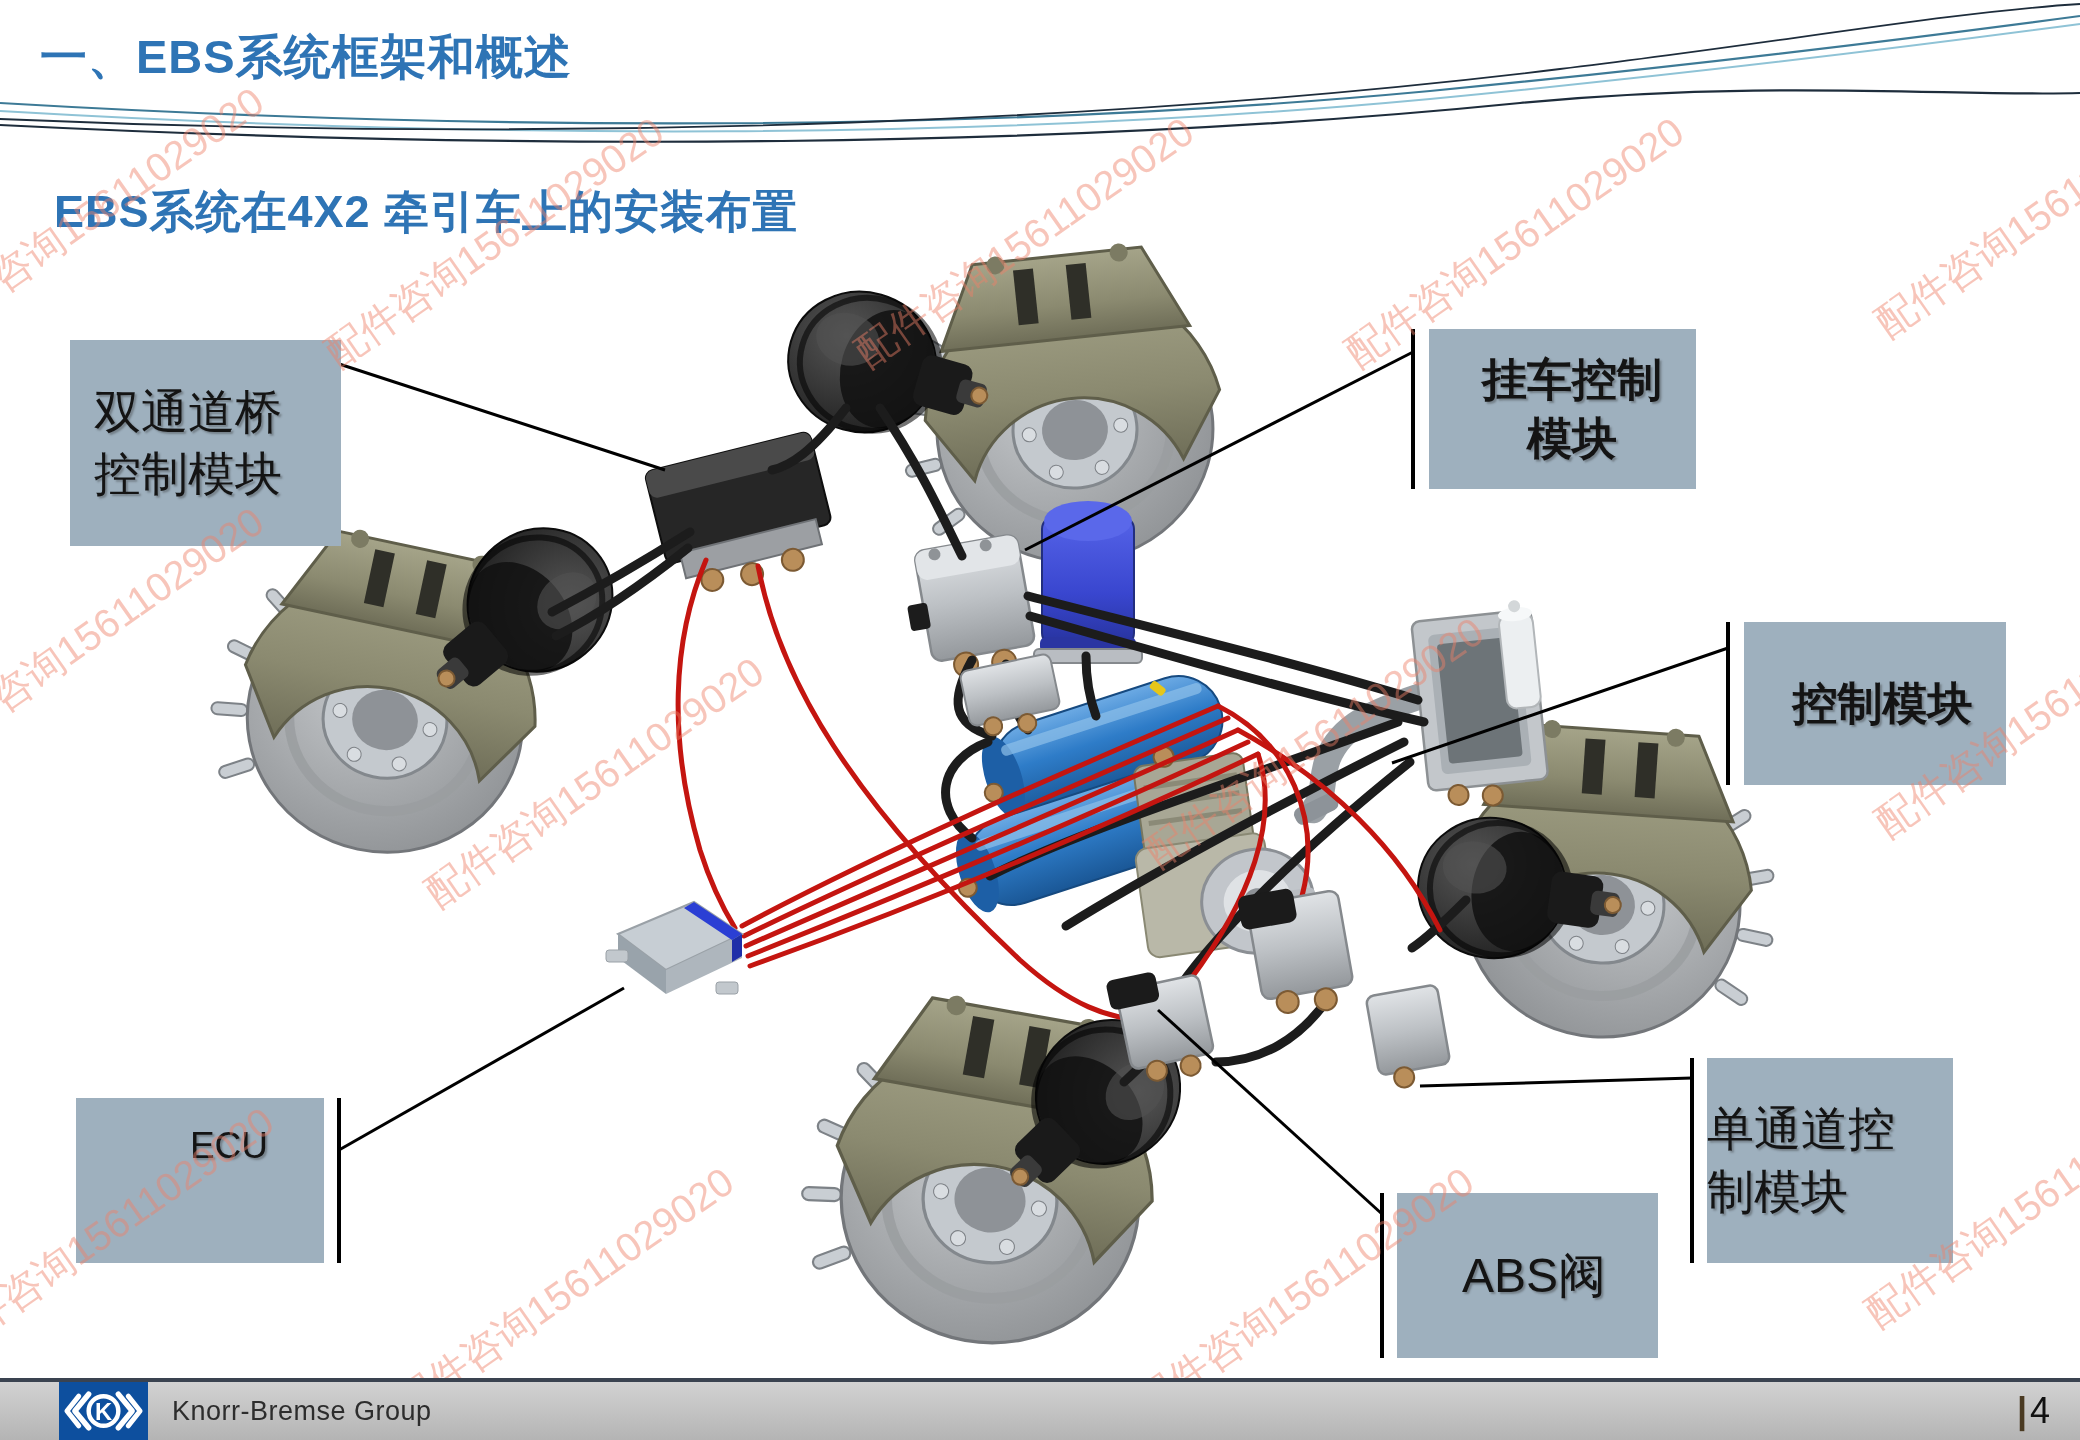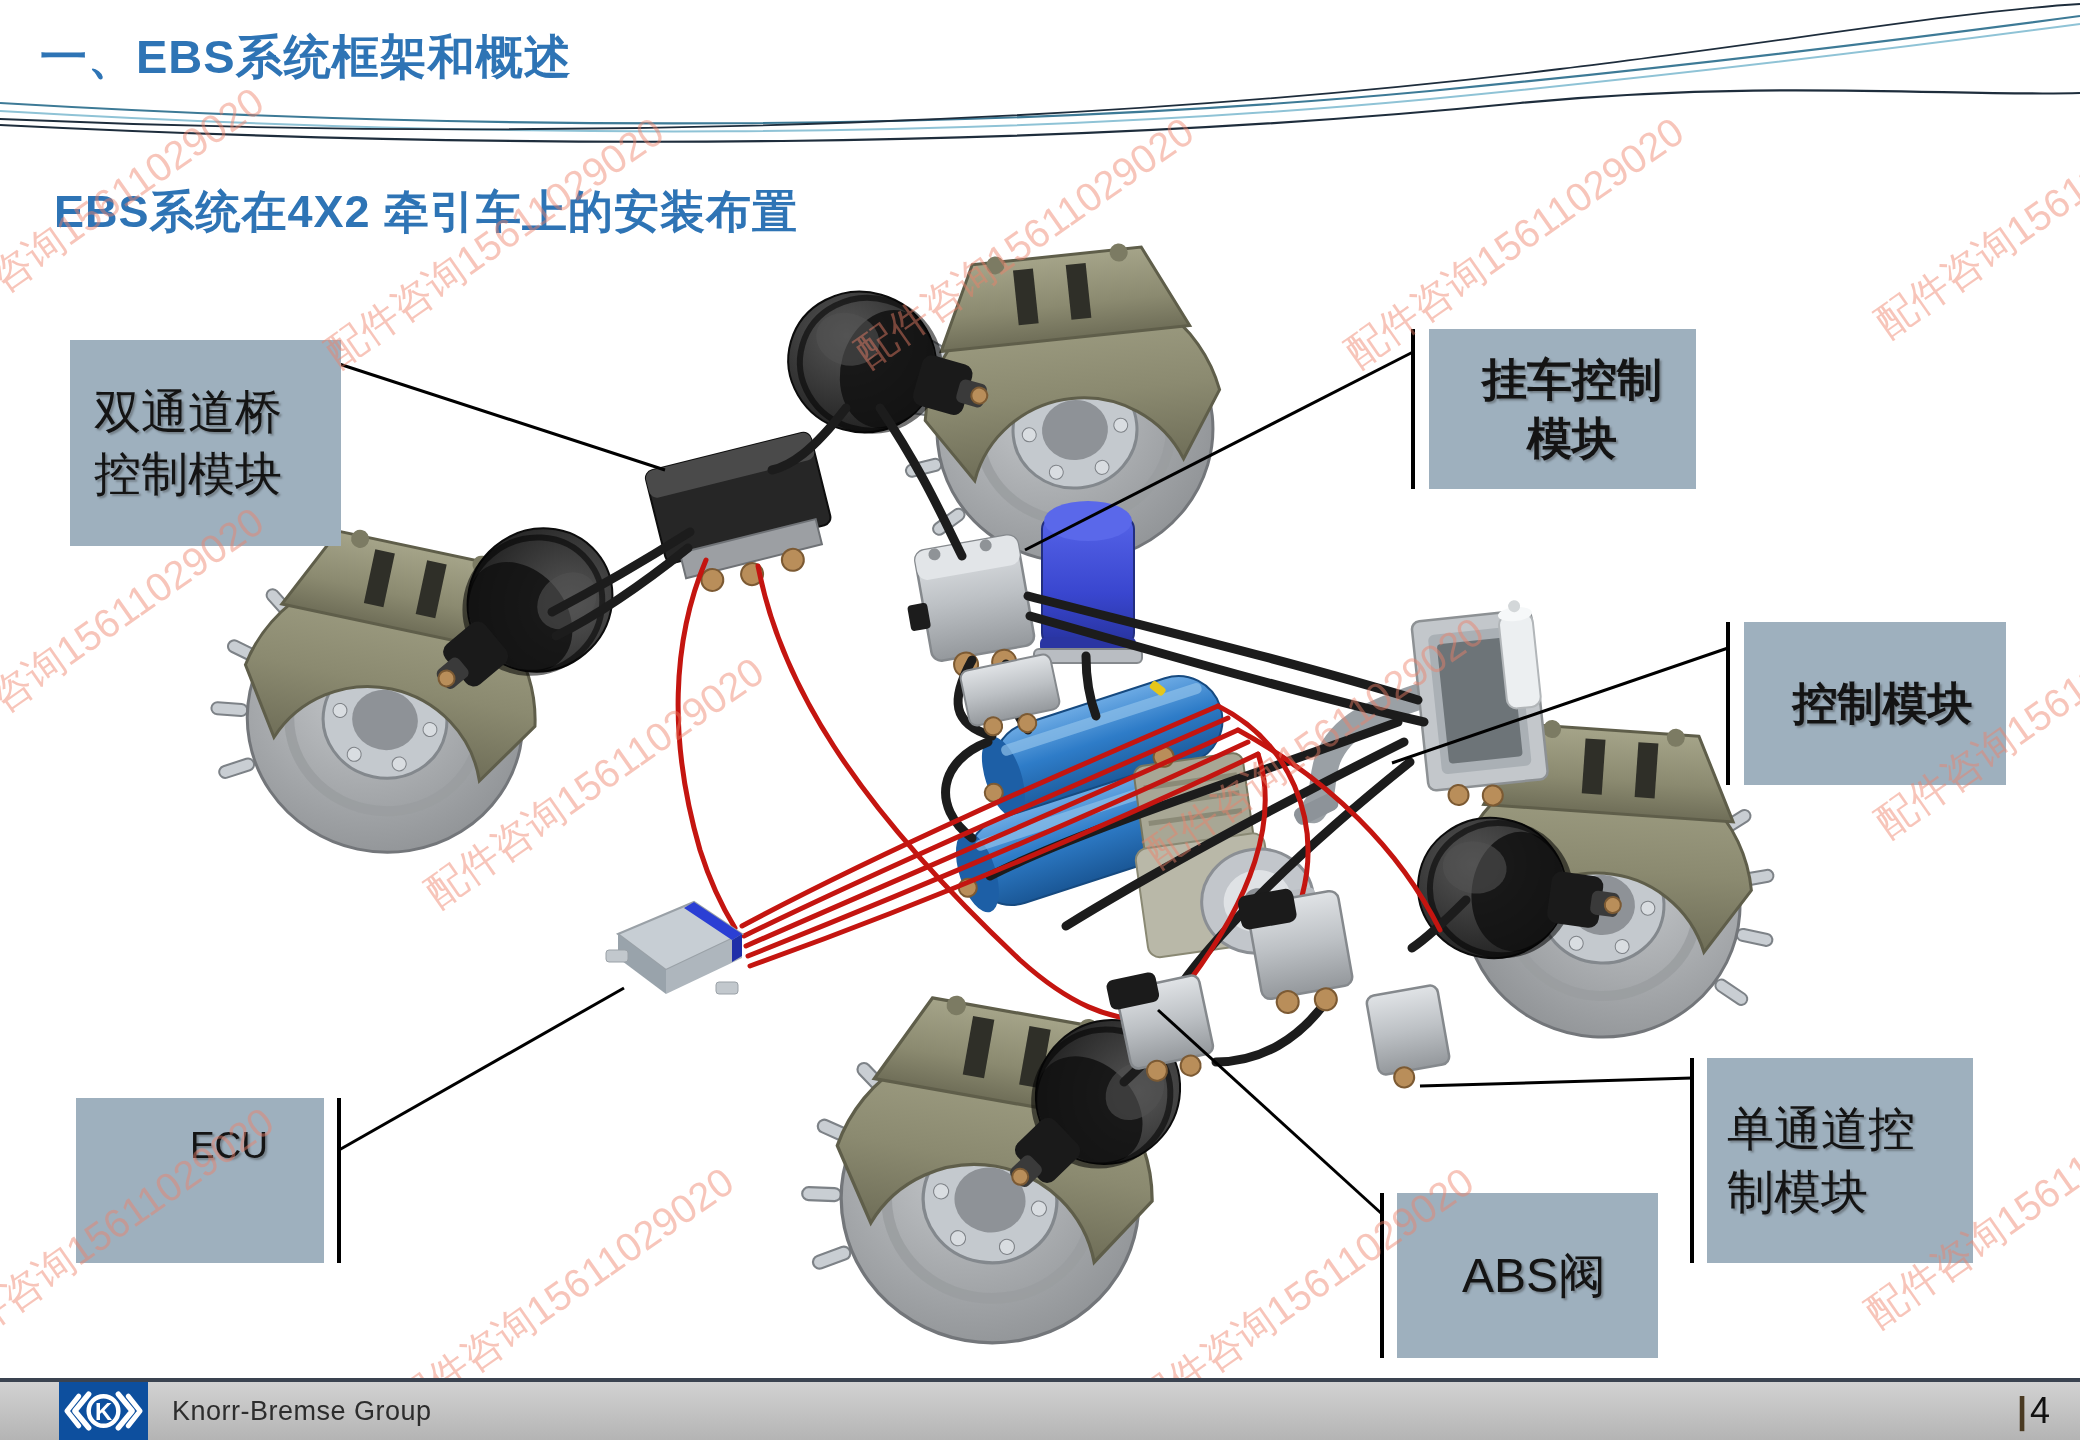--- a/index.html
+++ b/index.html
@@ -301,21 +301,21 @@
 
   <div class="lbox sans" style="left:1429px;top:329px;width:248px;height:160px;padding-left:19px;font-size:45px;font-weight:bold;">
     <span>挂车控制</span>
     <span>模块</span>
   </div>
 
   <div class="lbox sans" style="left:1744px;top:622px;width:247px;height:163px;padding-left:15px;font-size:45px;font-weight:bold;">
     <span>控制模块</span>
   </div>
 
-  <div class="lbox serif" style="left:1707px;top:1058px;width:246px;height:205px;padding-left:20px;font-size:47px;">
+  <div class="lbox serif" style="left:1707px;top:1058px;width:246px;height:205px;padding-left:0;font-size:47px;">
     <span>单通道控</span>
     <span>制模块</span>
   </div>
 
   <div class="lbox sans" style="left:1397px;top:1193px;width:248px;height:165px;padding-left:13px;font-size:48px;">
     <span>ABS阀</span>
   </div>
 
   <div class="lbox sans" style="left:76px;top:1098px;width:248px;height:165px;padding-left:58px;font-size:37px;justify-content:flex-start;padding-top:24px;box-sizing:border-box;">
     <span>ECU</span>

